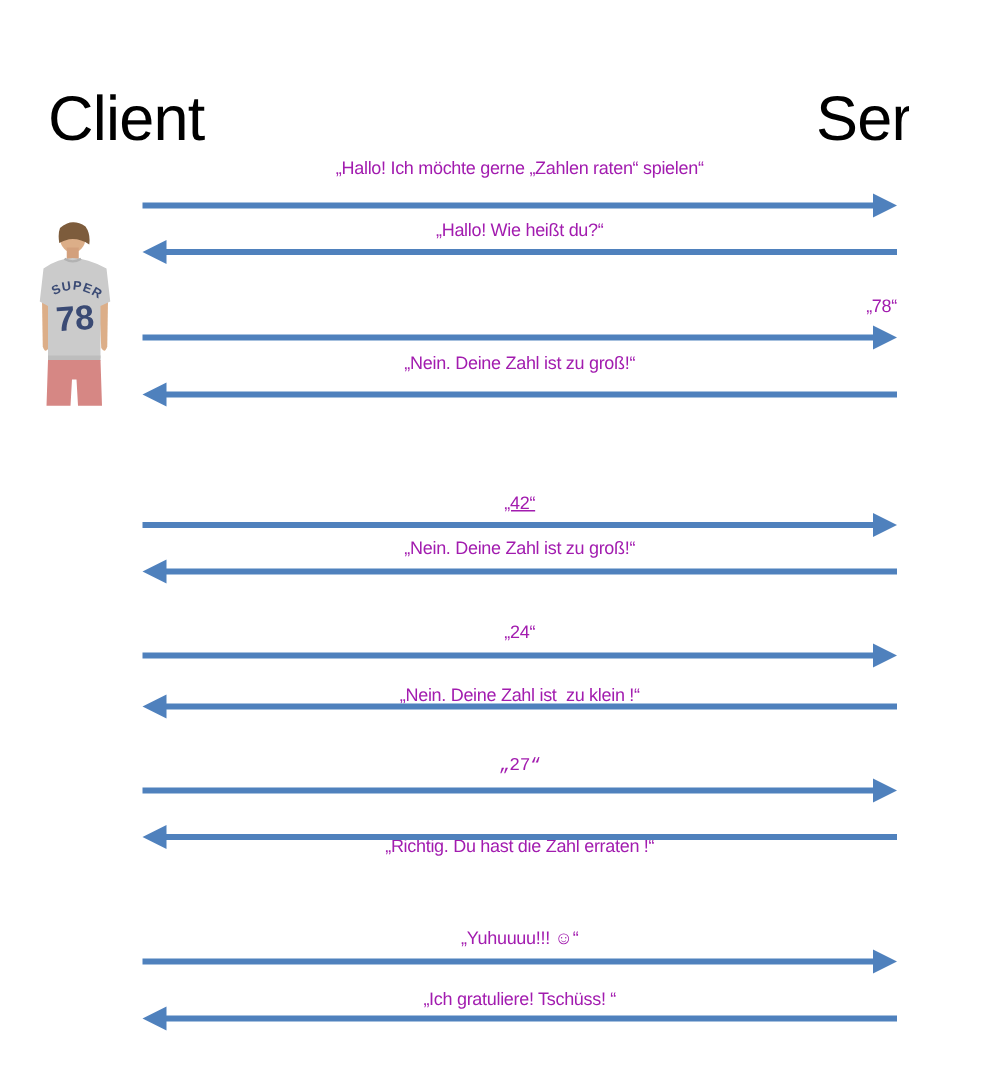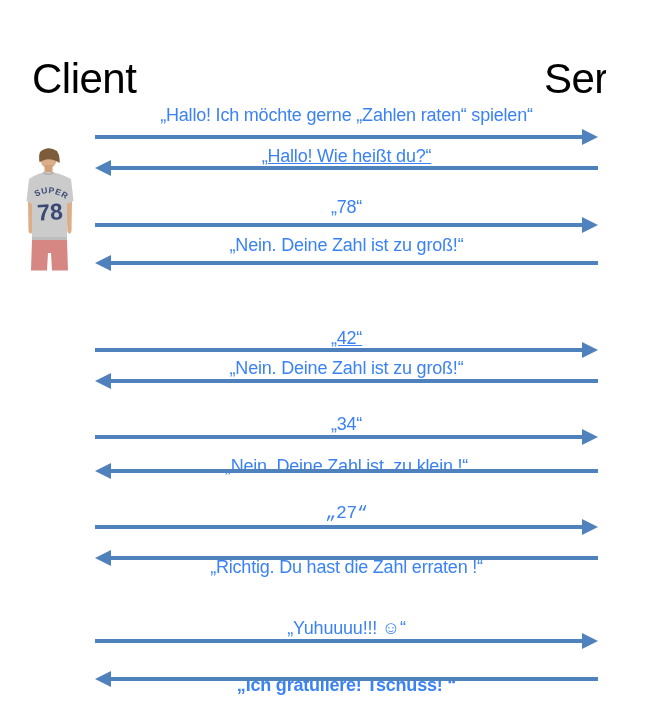--- a/index.html
+++ b/index.html
@@ -10,22 +10,22 @@
   }
   .heading {
     position:absolute; font-size:42px; line-height:1;
     color:#000000; letter-spacing:-0.5px;
   }
   .heading.client { left:32px; top:58px; }
   .heading.server { left:544px; top:58px;text-align:center; }
   .photo { position:absolute; left:17px; top:146px; width:68px; height:126px; }
   .msg-label {
     position:absolute; left:95px; width:503px;
-    text-align:center; font-size:18px; line-height:1.1;
-    color:#3b82f6; letter-spacing:-0.2px; white-space:pre;
+    text-align:center; font-size:12px; line-height:1.1;
+    color:#a21caf; letter-spacing:-0.2px; white-space:pre;
   }
   .msg-arrow { position:absolute; left:95px; width:503px; height:16px; margin-top:-8px; }
   .msg-arrow .shaft { position:absolute; top:6px; height:4px; background:#4f81bd; }
   .msg-arrow .head  { position:absolute; top:0; width:0; height:0; }
   .msg-arrow.dir-right .shaft { left:0; right:14px; }
   .msg-arrow.dir-right .head  {
     right:0;
     border-left:16px solid #4f81bd;
     border-top:8px solid transparent; border-bottom:8px solid transparent;
   }
@@ -70,28 +70,28 @@
 
   <div id="sequence-area">
       <div class="msg-row">
       <div class="msg-label" style="top: 106px;">„Hallo! Ich möchte gerne „Zahlen raten“ spielen“</div>
       <div class="msg-arrow dir-right" style="top: 137px;">
         <div class="shaft"></div>
         <div class="head"></div>
       </div>
     </div>
       <div class="msg-row">
-      <div class="msg-label" style="top: 147px; text-decoration: underline;">„Hallo! Wie heißt du?“</div>
+      <div class="msg-label" style="top: 147px;">„Hallo! Wie heißt du?“</div>
       <div class="msg-arrow dir-left" style="top: 168px;">
         <div class="shaft"></div>
         <div class="head"></div>
       </div>
     </div>
       <div class="msg-row">
-      <div class="msg-label" style="top: 198px;">„78“</div>
+      <div class="msg-label" style="top: 198px; text-align: right;">„78“</div>
       <div class="msg-arrow dir-right" style="top: 225px;">
         <div class="shaft"></div>
         <div class="head"></div>
       </div>
     </div>
       <div class="msg-row">
       <div class="msg-label" style="top: 236px;">„Nein. Deine Zahl ist zu groß!“</div>
       <div class="msg-arrow dir-left" style="top: 263px;">
         <div class="shaft"></div>
         <div class="head"></div>
@@ -105,21 +105,21 @@
       </div>
     </div>
       <div class="msg-row">
       <div class="msg-label" style="top: 359px;">„Nein. Deine Zahl ist zu groß!“</div>
       <div class="msg-arrow dir-left" style="top: 381px;">
         <div class="shaft"></div>
         <div class="head"></div>
       </div>
     </div>
       <div class="msg-row">
-      <div class="msg-label" style="top: 415px;">„34“</div>
+      <div class="msg-label" style="top: 415px;">„24“</div>
       <div class="msg-arrow dir-right" style="top: 437px;">
         <div class="shaft"></div>
         <div class="head"></div>
       </div>
     </div>
       <div class="msg-row">
       <div class="msg-label" style="top: 457px;">„Nein. Deine Zahl ist  zu klein !“</div>
       <div class="msg-arrow dir-left" style="top: 471px;">
         <div class="shaft"></div>
         <div class="head"></div>
@@ -140,21 +140,21 @@
       </div>
     </div>
       <div class="msg-row">
       <div class="msg-label" style="top: 619px; text-align: center;">„Yuhuuuu!!! ☺“</div>
       <div class="msg-arrow dir-right" style="top: 641px;">
         <div class="shaft"></div>
         <div class="head"></div>
       </div>
     </div>
       <div class="msg-row">
-      <div class="msg-label" style="top: 676px; font-weight: bold;">„Ich gratuliere! Tschüss! “</div>
+      <div class="msg-label" style="top: 660px;">„Ich gratuliere! Tschüss! “</div>
       <div class="msg-arrow dir-left" style="top: 679px;">
         <div class="shaft"></div>
         <div class="head"></div>
       </div>
     </div>
     </div>
 
 </div>
 
 </body></html>

